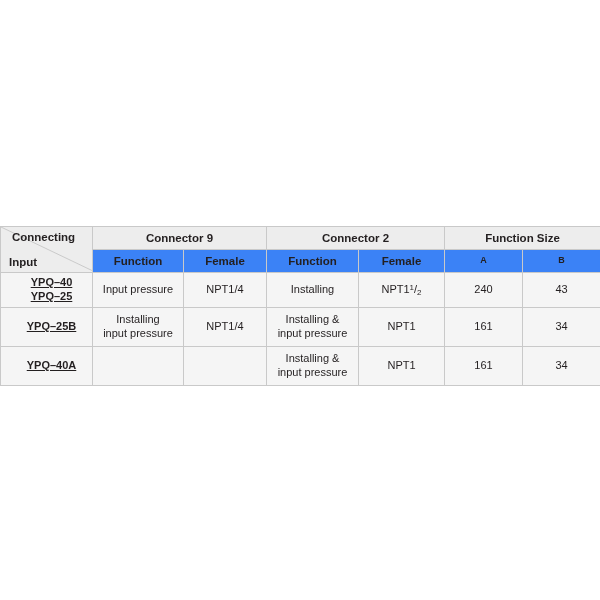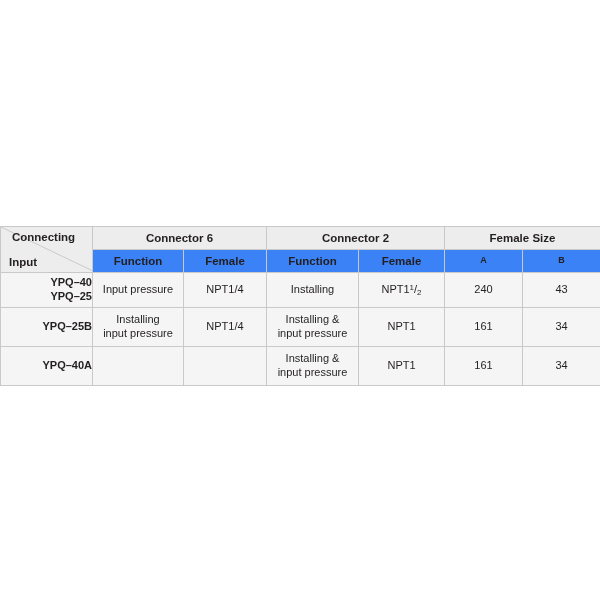--- a/index.html
+++ b/index.html
@@ -87,23 +87,24 @@
   }
   
   tbody td {
     background: #f5f5f5;
     height: 34px;
     font-size: 11px;
     font-weight: normal;
     color: #231f20;
   }
   tbody td.type {
-    text-align: right;
+    text-align: center;
     padding-left: 10px;
     font-weight: bold;
+    text-decoration: underline;
   }
   tbody td.blank {
     background: #f5f5f5;
   }
   tbody tr.tall td {
     height: 38px;
   }
   .two-line span {
     display: block;
   }
@@ -141,23 +142,23 @@
       </colgroup>
       <thead>
         <tr class="hdr-top">
           <th class="diag" rowspan="2">
             <svg class="diag-line" viewBox="0 0 92 44" preserveAspectRatio="none">
               <line x1="0" y1="0" x2="92" y2="44" stroke="#c9c9c9" stroke-width="1"></line>
             </svg>
             <span class="lbl-conn">Connecting</span>
             <span class="lbl-type">Input</span>
           </th>
-          <th colspan="2">Connector 6</th>
+          <th colspan="2">Connector 9</th>
           <th colspan="2">Connector 2</th>
-          <th colspan="2">Female Size</th>
+          <th colspan="2">Function Size</th>
         </tr>
         <tr class="hdr-sub">
           <th>Function</th>
           <th>Female</th>
           <th>Function</th>
           <th>Female</th>
           <th class="small">A</th>
           <th class="small">B</th>
         </tr>
       </thead>

